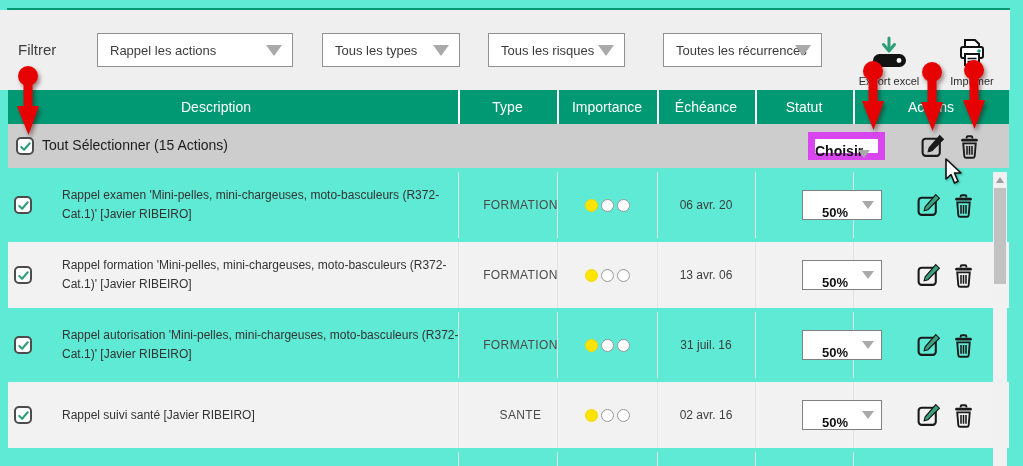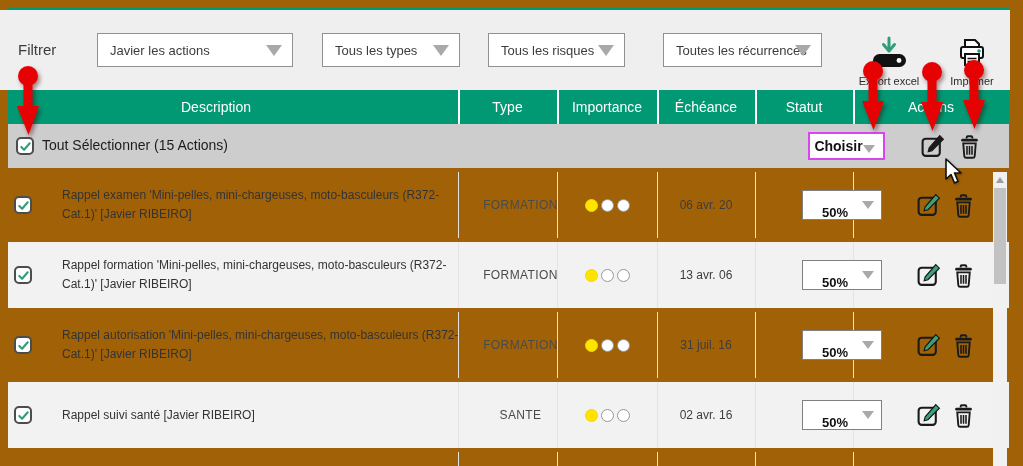--- a/index.html
+++ b/index.html
@@ -1,16 +1,16 @@
 <!DOCTYPE html>
 <html><head>
 <meta charset="utf-8">
 <style>
   html,body{margin:0;padding:0;background:#fff;}
-  .page{position:relative;width:1023px;height:466px;overflow:hidden;background:#a16207;
+  .page{position:relative;width:1023px;height:466px;overflow:hidden;background:#5eead4;
         font-family:"Liberation Sans", sans-serif;-webkit-font-smoothing:antialiased;}
   
   .green-line{position:absolute;left:7px;top:8px;width:1003px;height:2px;background:#009973;}
   
   .filter-bar{position:absolute;left:0;top:10px;width:1010px;height:80px;background:#efefef;}
   .filter-label{position:absolute;left:18px;top:31px;font-size:15px;color:#3c3c3c;}
   .dd{position:absolute;top:23px;height:34px;background:#fff;border:1px solid #919191;
       display:flex;align-items:center;box-sizing:border-box;padding:0 12px;cursor:pointer;}
   .dd span{font-size:13px;color:#3c3c3c;white-space:nowrap;}
   .tri{width:0;height:0;border-left:8px solid transparent;border-right:8px solid transparent;
@@ -24,21 +24,21 @@
          background-size:2px 100%;background-repeat:no-repeat;
          background-position:450px 0,549px 0,649px 0,747px 0,845px 0;}
   .thead .hc{position:absolute;top:0;height:34px;display:flex;align-items:center;justify-content:center;
              color:#fff;font-size:14px;}
   
   .sarow{position:absolute;left:8px;top:124px;width:1001px;height:44px;background:#cdcdcd;}
   .sarow .lab{position:absolute;left:34px;top:13px;font-size:14px;color:#1c1c1c;}
   .cb{position:absolute;width:18px;height:18px;border:2px solid #4c4c4c;border-radius:5px;background:#fff;
       box-sizing:border-box;cursor:pointer;}
   .cb svg{position:absolute;left:0px;top:0px;}
-  .choisir{position:absolute;left:800px;top:8px;width:77px;height:28px;background:#fff;border:2px solid #d946ef;
+  .choisir{position:absolute;left:800px;top:8px;width:77px;height:28px;background:#fff;border:7px solid #d946ef;
            box-sizing:border-box;cursor:pointer;}
   .choisir b{position:absolute;left:0;right:16px;top:4px;text-align:center;font-size:14px;color:#111;}
   
   .rows{position:absolute;left:8px;top:172px;width:1001px;}
   .trow{position:relative;width:1001px;height:66px;margin-bottom:4px;
         background-image:linear-gradient(#e3e3e3,#e3e3e3),linear-gradient(#e3e3e3,#e3e3e3),linear-gradient(#e3e3e3,#e3e3e3),linear-gradient(#e3e3e3,#e3e3e3),linear-gradient(#e3e3e3,#e3e3e3);
         background-size:1px 100%;background-repeat:no-repeat;
         background-position:450px 0,549px 0,649px 0,747px 0,845px 0;}
   .trow.alt{background-color:#f2f2f2;}
   .trow.partial{height:14px;margin-bottom:0;}
@@ -68,21 +68,21 @@
 <body>
 
 <div class="page">
 
   <div class="green-line"></div>
 
   <div class="filter-bar">
     <span class="filter-label">Filtrer</span>
 
     <div class="dd" style="left:97px;width:196px">
-      <span>Javier les actions</span>
+      <span>Rappel les actions</span>
       <i class="tri"></i>
     </div>
     <div class="dd" style="left:322px;width:138px">
       <span>Tous les types</span>
       <i class="tri"></i>
     </div>
     <div class="dd" style="left:488px;width:137px">
       <span>Tous les risques</span>
       <i class="tri"></i>
     </div>

